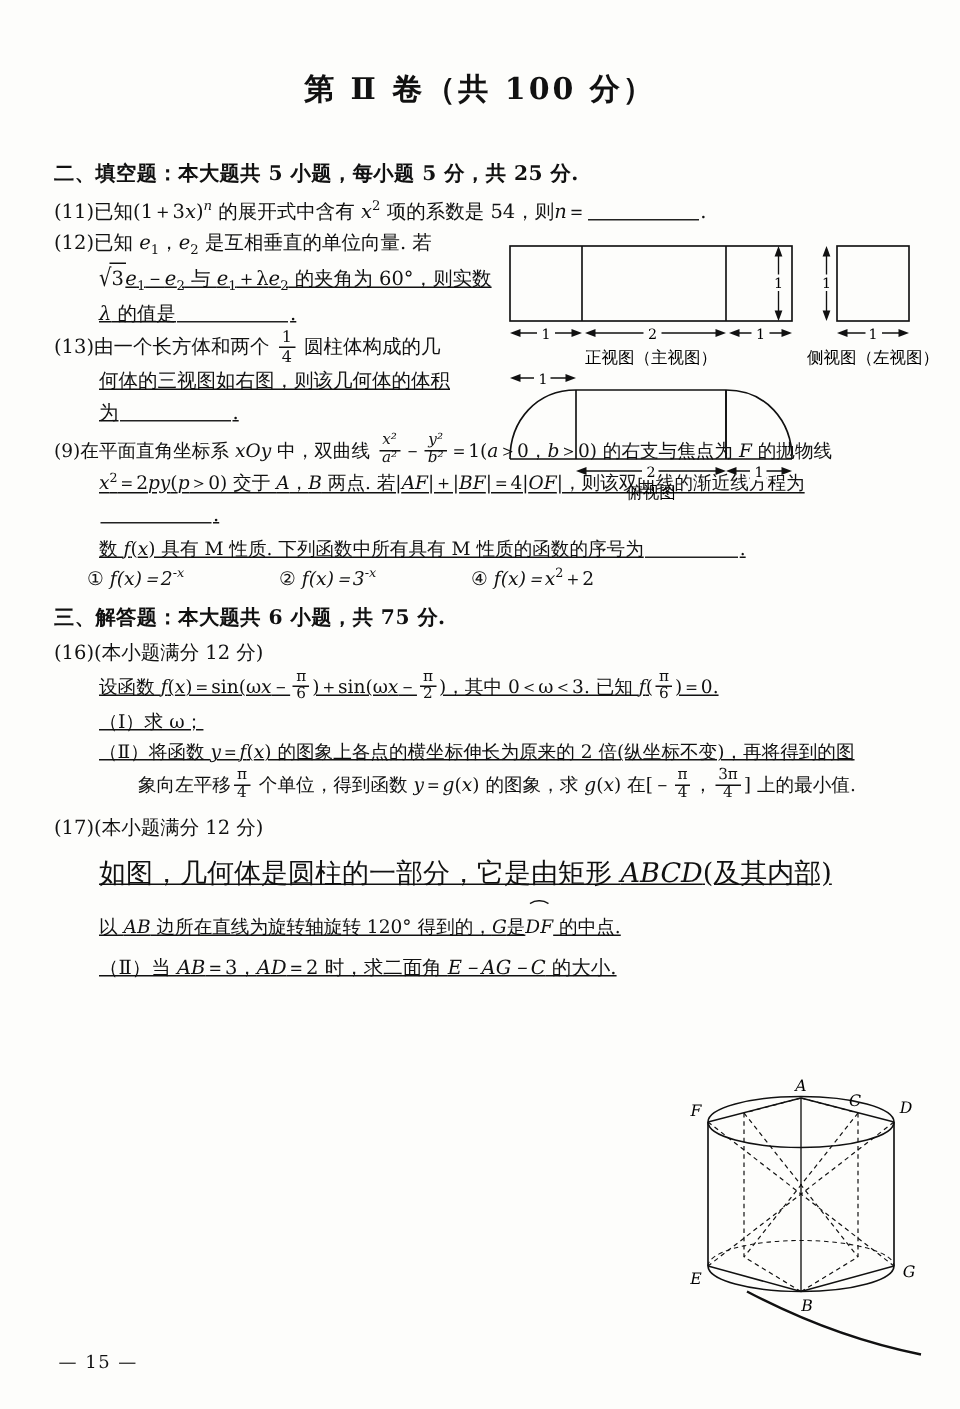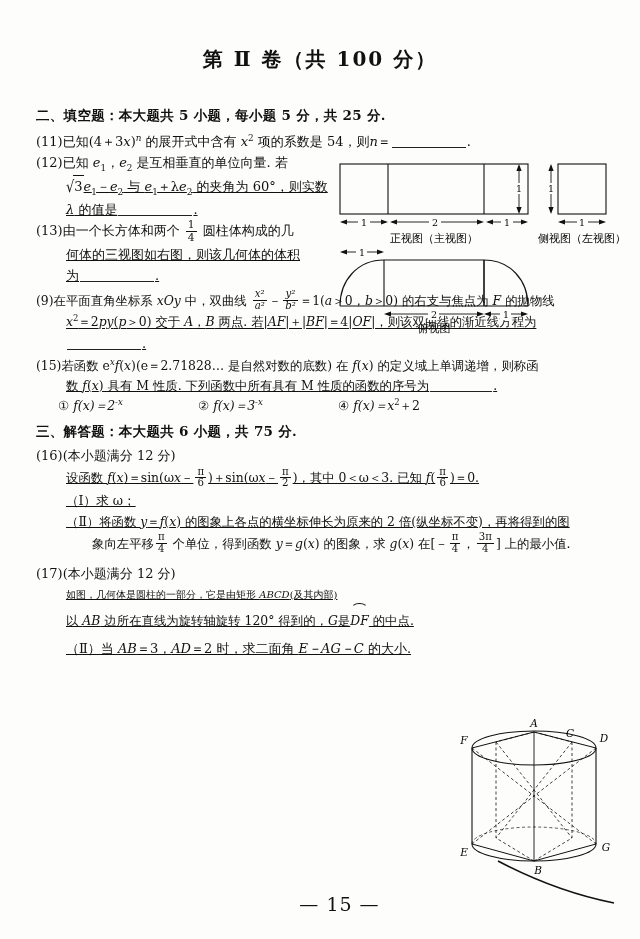--- a/index.html
+++ b/index.html
@@ -118,48 +118,48 @@
     top: 716px;
     width: 200px;
     height: 170px;
   }
   
   .footer {
     position: absolute;
     bottom: 24px;
     left: 0;
     width: 100%;
-    text-align: center;
-    font-size: 19px;
+    text-align: left;
+    font-size: 12px;
     letter-spacing: 1px;
     padding-left: 39px;
   }
   .swoosh {
     position: absolute;
     right: 24px;
     bottom: 34px;
     width: 120px;
     height: 46px;
   }
-  .opts { display: flex; gap: 12px; padding-left: 22px; }
+  .opts { display: flex; gap: 0; padding-left: 22px; }
   .opts .opt { width: 128px; font-size: 12.5px; white-space: nowrap; }
   .opts .opt:last-child { width: auto; }
 </style>
 </head>
 <body>
 
 <div class="page">
 
   <h1 class="page-title">第 Ⅱ 卷（共 100 分）</h1>
 
   <div class="section-head sec2">二、填空题：本大题共 5 小题，每小题 5 分，共 25 分.</div>
 
   <div class="q" style="padding-top:6px;">
     <span class="q-line">
-      <span>(11)</span><span>已知(4＋3</span><span class="it">x</span><span>)</span><sup class="e it">n</sup><span> 的展开式中含有 </span><span class="it">x</span><sup class="e">2</sup><span> 项的系数是 54，则</span><span class="it">n</span><span>＝</span><span class="blank"></span><span>.</span>
+      <span>(11)</span><span>已知(1＋3</span><span class="it">x</span><span>)</span><sup class="e it">n</sup><span> 的展开式中含有 </span><span class="it">x</span><sup class="e">2</sup><span> 项的系数是 54，则</span><span class="it">n</span><span>＝</span><span class="blank"></span><span>.</span>
     </span>
   </div>
 
   <div class="q">
     <span class="q-line">
       <span>(12)</span><span>已知 </span><span class="it">e</span><sub class="e">1</sub><span>，</span><span class="it">e</span><sub class="e">2</sub><span> 是互相垂直的单位向量. 若</span>
     </span>
     <span class="q-line indent">
       <span class="radsign">√</span><span class="sqrt">3</span><span class="it">e</span><sub class="e">1</sub><span>－</span><span class="it">e</span><sub class="e">2</sub><span> 与 </span><span class="it">e</span><sub class="e">1</sub><span>＋λ</span><span class="it">e</span><sub class="e">2</sub><span> 的夹角为 60°，则实数</span>
     </span>
@@ -193,23 +193,20 @@
     </span>
     <span class="q-line indent" style="font-size:12.4px;">
       <span class="it">x</span><sup class="e">2</sup><span>＝2</span><span class="it">py</span><span>(</span><span class="it">p</span><span>＞0) 交于 </span><span class="it">A</span><span>，</span><span class="it">B</span><span> 两点. 若|</span><span class="it">AF</span><span>|＋|</span><span class="it">BF</span><span>|＝4|</span><span class="it">OF</span><span>|，则该双曲线的渐近线方程为</span>
     </span>
     <span class="q-line indent">
       <span class="blank"></span><span>.</span>
     </span>
   </div>
 
   <div class="q" style="padding-top:2px;">
-    <span class="q-line" style="font-size:12.4px;">
-      <span>(15)</span><span>若函数 e</span><sup class="e it">x</sup><span class="it">f</span><span>(</span><span class="it">x</span><span>)(e＝2.71828… 是自然对数的底数) 在 </span><span class="it">f</span><span>(</span><span class="it">x</span><span>) 的定义域上单调递增，则称函</span>
-    </span>
     <span class="q-line indent" style="font-size:12.4px;">
       <span>数 </span><span class="it">f</span><span>(</span><span class="it">x</span><span>) 具有 M 性质. 下列函数中所有具有 M 性质的函数的序号为</span><span class="blank short"></span><span>.</span>
     </span>
     <div class="opts">
       <span class="opt"><span>①</span> <span class="it">f(x)＝2</span><sup class="e it">-x</sup><span></span></span>
       <span class="opt"><span>②</span> <span class="it">f(x)＝3</span><sup class="e it">-x</sup><span></span></span>
       <span class="opt"><span>④</span> <span class="it">f(x)＝x</span><sup class="e">2</sup><span>＋2</span></span>
     </div>
   </div>
 
@@ -246,21 +243,21 @@
           <span class="num">3π</span>
           <span class="den">4</span>
         </span><span>] 上的最小值.</span>
     </span>
   </div>
 
   <div class="q" style="padding-top:6px; padding-right:200px;">
     <span class="q-line">
       <span>(17)</span><span>(本小题满分 12 分)</span>
     </span>
-    <span class="q-line indent" style="font-size:10px; line-height:2.2;">
+    <span class="q-line indent" style="font-size:18px; line-height:2.2;">
       <span>如图，几何体是圆柱的一部分，它是由矩形 </span><span class="it">ABCD</span><span>(及其内部)</span>
     </span>
     <span class="q-line indent" style="font-size:12.4px; line-height:2.2;">
       <span>以 </span><span class="it">AB</span><span> 边所在直线为旋转轴旋转 120° 得到的，</span><span class="it">G</span><span>是</span><span class="overarc it">DF</span><span> 的中点.</span>
     </span>
     <span class="q-line indent" style="font-size:13px; line-height:2.3;">
       <span>（Ⅱ）当 </span><span class="it">AB</span><span>＝3，</span><span class="it">AD</span><span>＝2 时，求二面角 </span><span class="it">E－AG－C</span><span> 的大小.</span>
     </span>
   </div>
 

